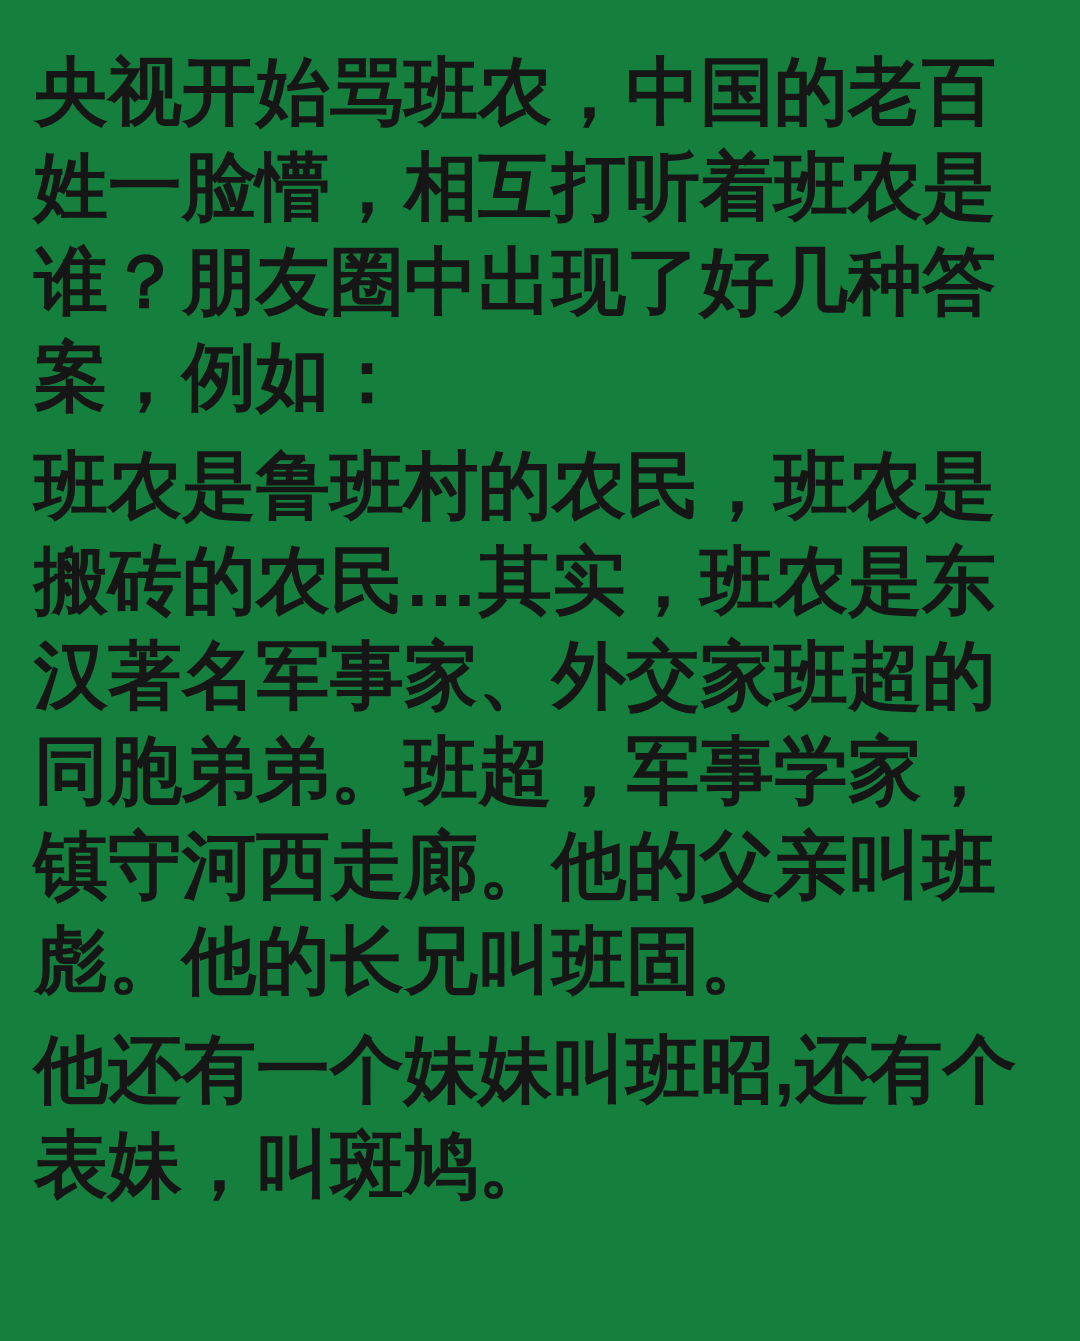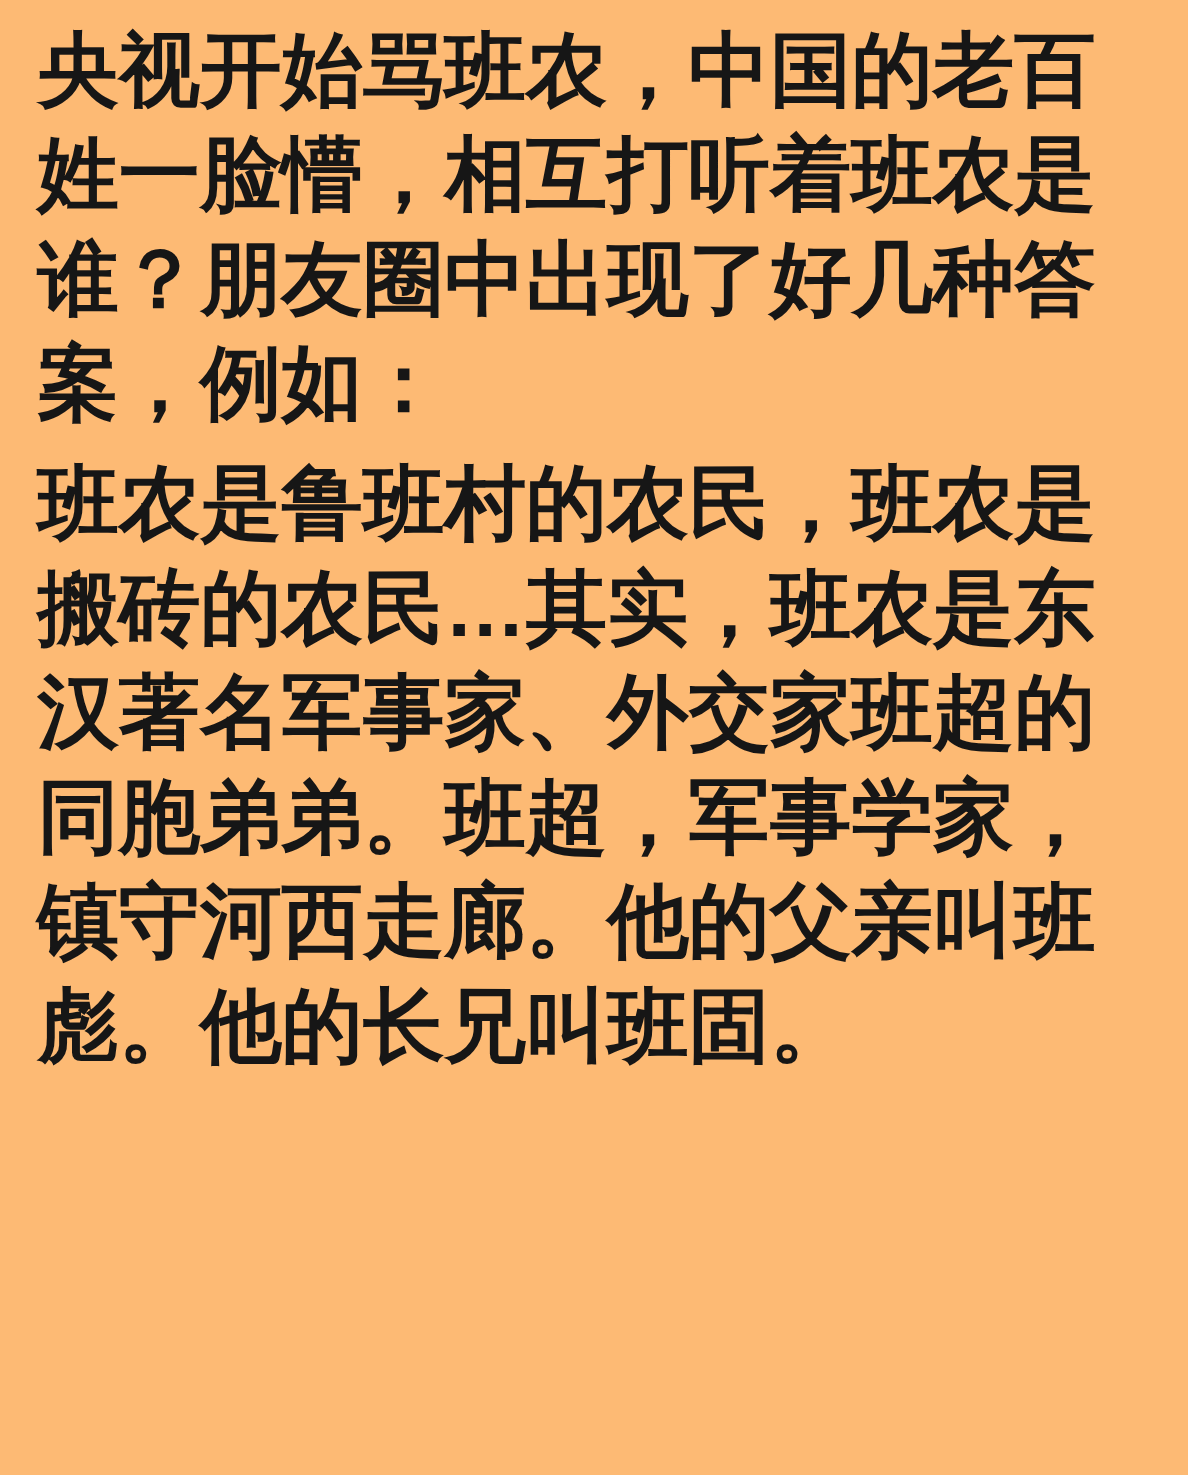--- a/index.html
+++ b/index.html
@@ -11,22 +11,22 @@
     width: 1080px;
     height: 1341px;
     font-family: "Liberation Sans", "DejaVu Sans", sans-serif;
     color: #141414;
     overflow: hidden;
   }
   .page {
     width: 1080px;
     height: 1341px;
     box-sizing: border-box;
-    padding: 16px 40px 0 34px;
-    background: #fdba74;
+    padding: 44px 40px 0 34px;
+    background: #15803d;
   }
   .article {
     display: block;
   }
   .para {
     font-size: 74px;
     line-height: 95px;
     font-weight: 700;
     letter-spacing: 0px;
     color: #161616;
@@ -39,14 +39,15 @@
     margin-top: 14px;
   }
 </style>
 </head>
 <body>
 
 <div class="page">
   <div class="article">
     <p class="para">央视开始骂班农，中国的老百姓一脸懵，相互打听着班农是谁？朋友圈中出现了好几种答案，例如：</p>
     <p class="para">班农是鲁班村的农民，班农是搬砖的农民…其实，班农是东汉著名军事家、外交家班超的同胞弟弟。班超，军事学家，镇守河西走廊。他的父亲叫班彪。他的长兄叫班固。</p>
+    <p class="para">他还有一个妹妹叫班昭,还有个表妹，叫斑鸠。</p>
   </div>
 </div>
 
 </body></html>

